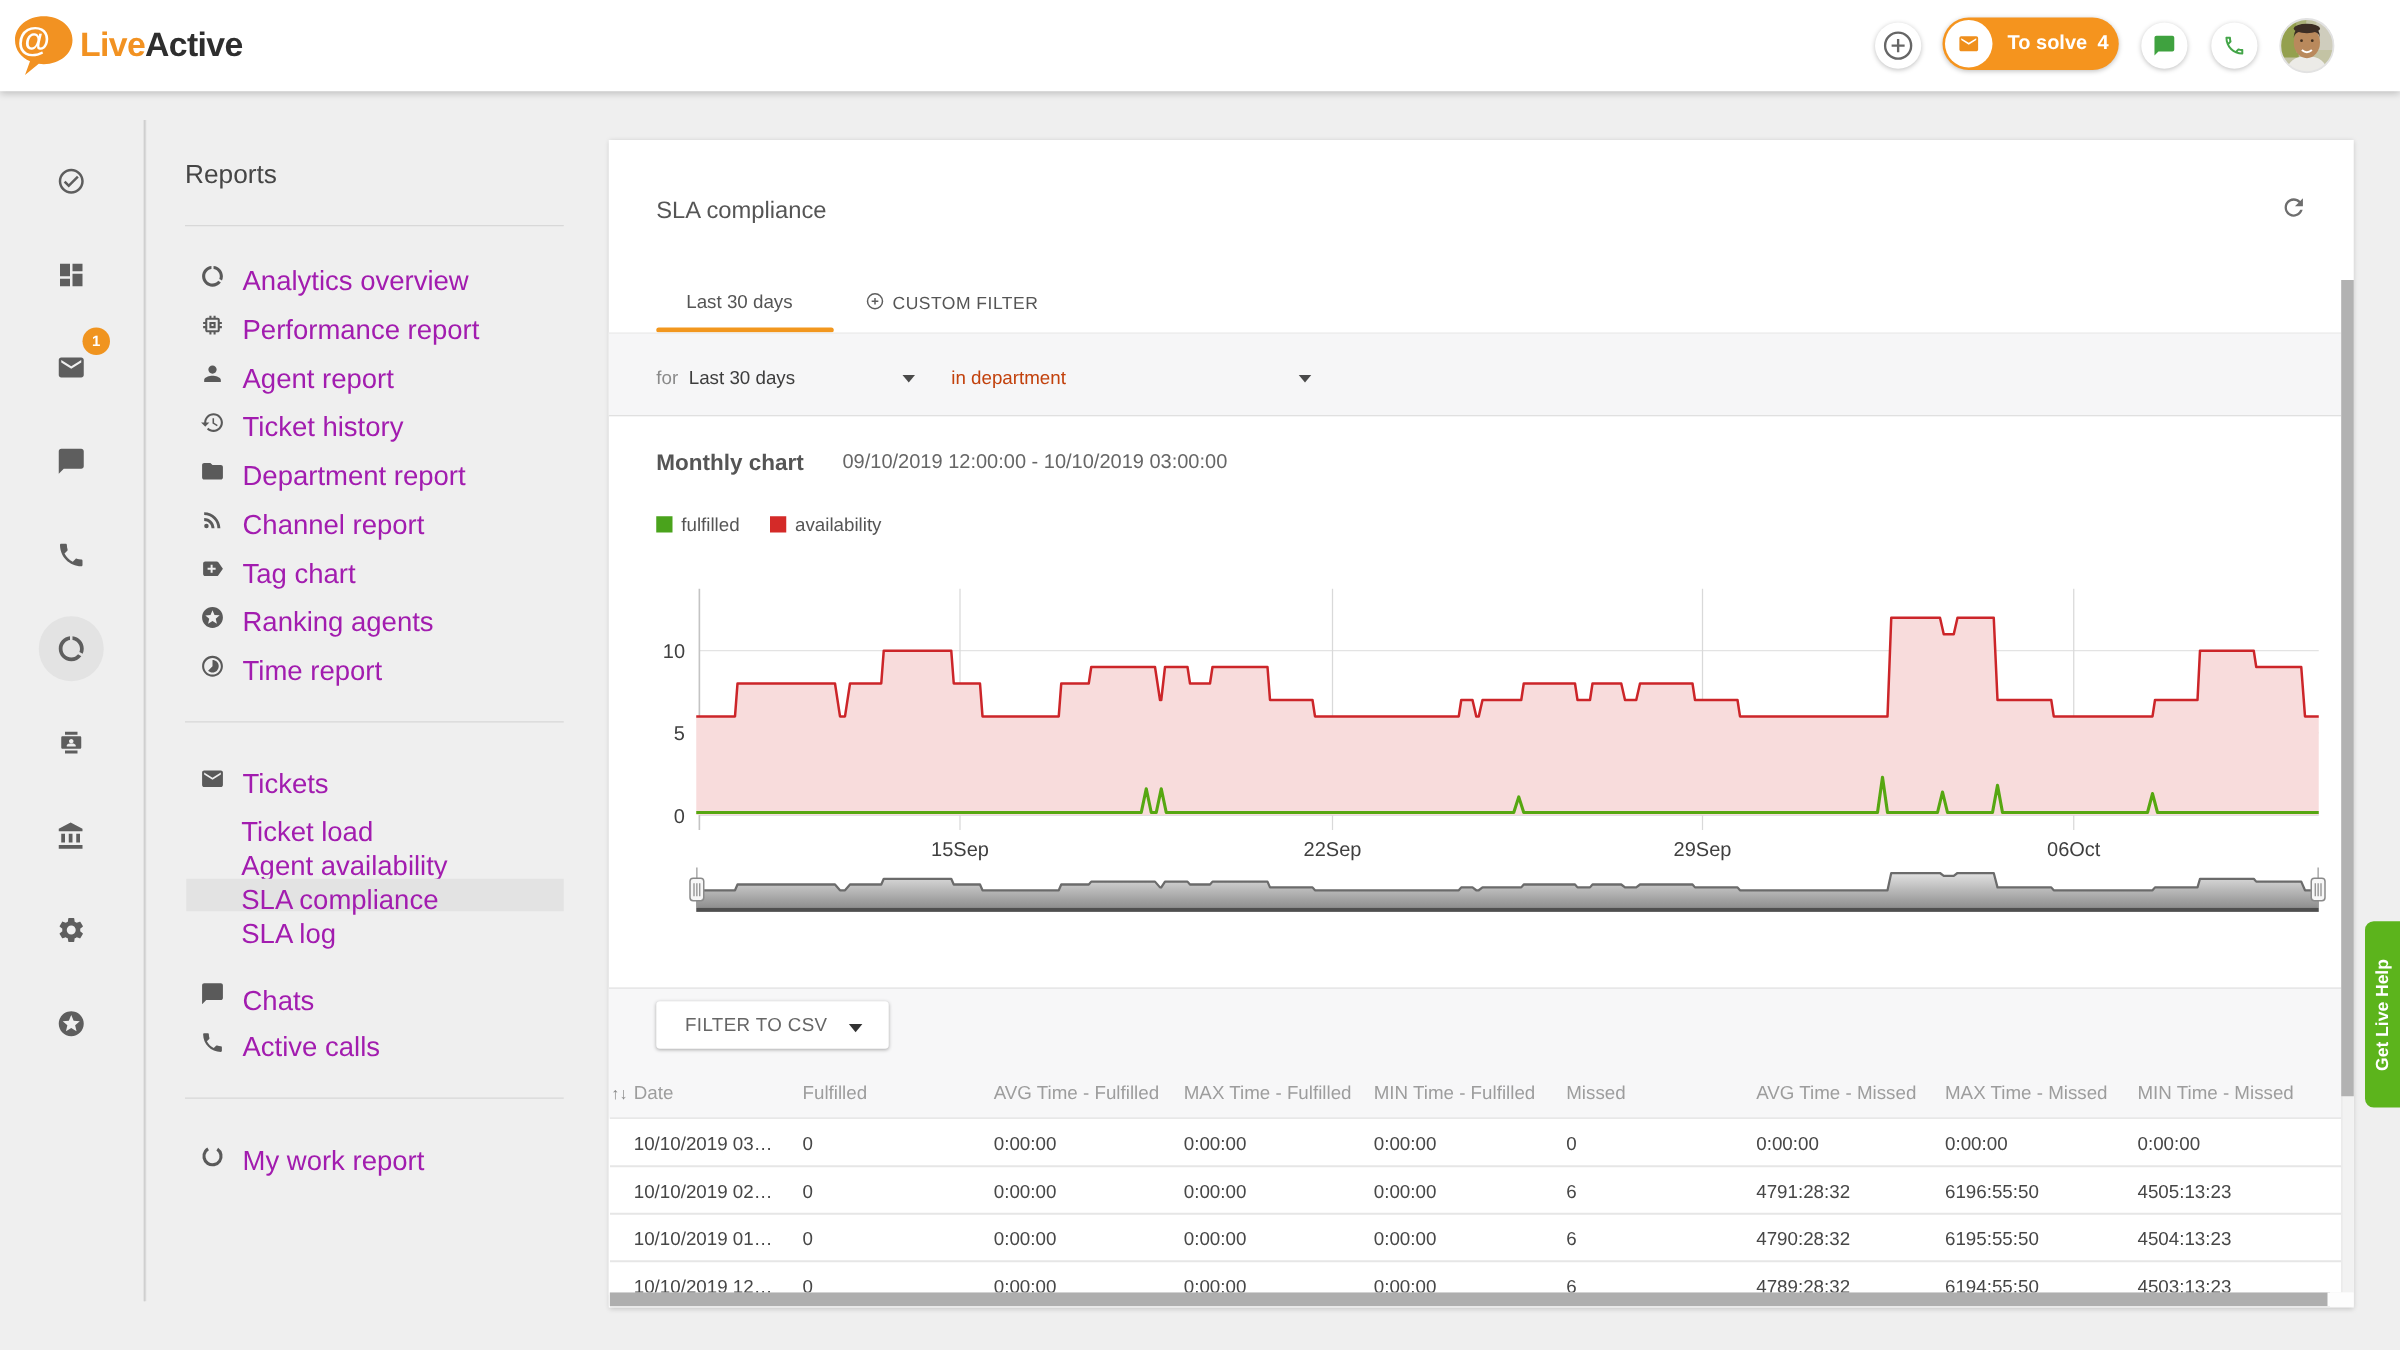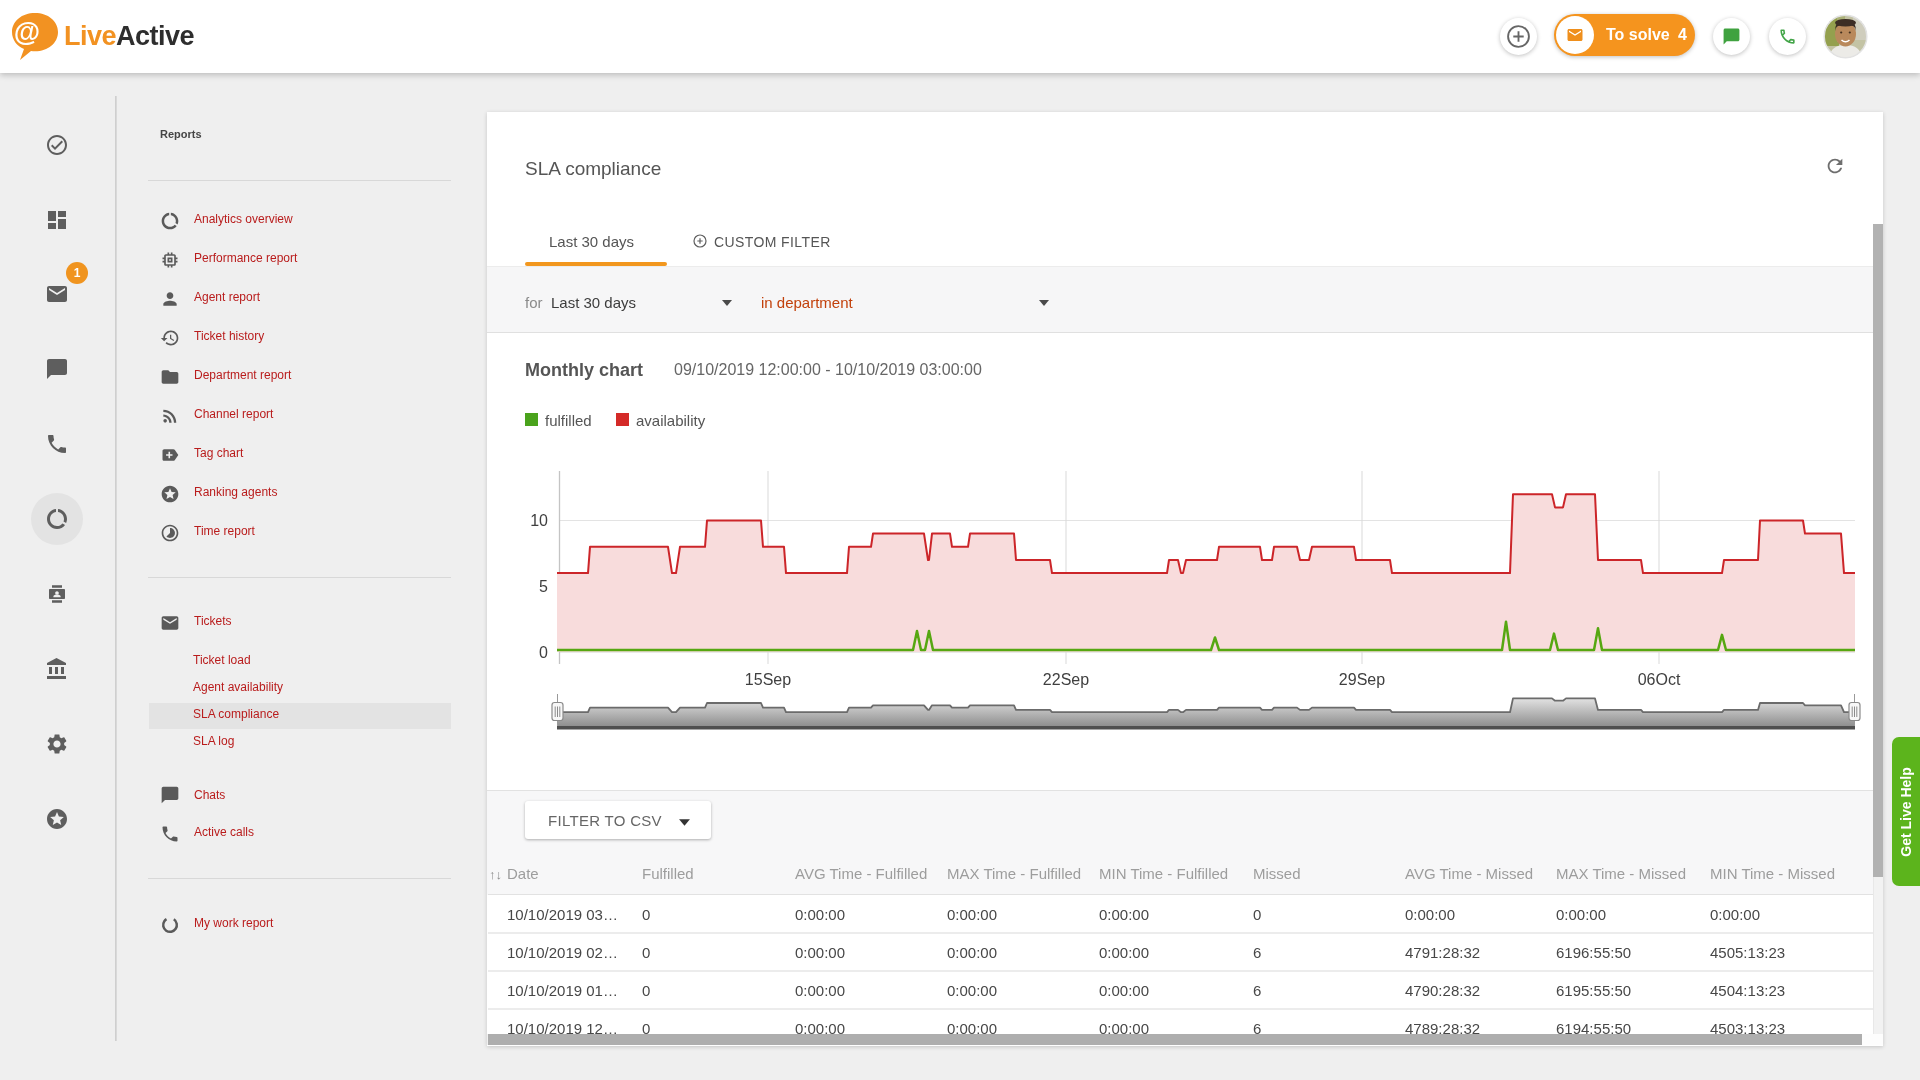--- a/index.html
+++ b/index.html
@@ -2,21 +2,21 @@
 <html><head><meta charset="utf-8">
 <style>
 *{margin:0;padding:0;box-sizing:border-box}
 html,body{width:1920px;height:1080px;overflow:hidden;background:#efefef;font-family:"Liberation Sans",sans-serif}
 .abs{position:absolute}
 #header{position:absolute;left:0;top:0;width:1920px;height:73px;background:#fff;box-shadow:0 2px 6px rgba(0,0,0,.22);z-index:30}
 #sidebar-line{position:absolute;left:115px;top:96px;width:2px;height:945px;background:#d9d9d9;border-left:1px solid #cfcfcf;z-index:2}
 #card{position:absolute;left:487px;top:112px;width:1396px;height:934px;background:#fff;box-shadow:0 1px 4px rgba(0,0,0,.18);z-index:5}
 .mi{fill:#5e5e5e}
 .navicon{position:absolute;left:45px;width:24px;height:24px}
-.menuitem{position:absolute;left:194px;font-size:12px;color:#b91c1c;white-space:nowrap}
+.menuitem{position:absolute;left:194px;font-size:22px;color:#a21caf;white-space:nowrap}
 .menuicon{position:absolute;left:160px;width:20px;height:20px}
 .menuicon .mi{fill:#5a5a5a}
 .hdr-circle{position:absolute;width:37px;height:37px;border-radius:50%;background:#fff;box-shadow:0 1px 4px rgba(0,0,0,.25)}
 </style></head>
 <body>
 
 <div id="header">
   <svg class="abs" style="left:7px;top:10px" width="55" height="56" viewBox="0 0 55 56">
     <path d="M28 3 C15 3 5 11 5 22 C5 30 10 36 17 39 L13 50 L24 41 C25.3 41.2 26.6 41.3 28 41.3 C41 41.3 51 33 51 22 C51 11 41 3 28 3 Z" fill="#f29222"></path>
     <text x="20" y="31" font-size="27" font-weight="bold" fill="#fff" text-anchor="middle" font-family="Liberation Sans">@</text>
@@ -97,21 +97,21 @@
 <svg class="navicon" style="top:657px" viewBox="0 0 24 24">
     <path class="mi" d="M4 10v7h3v-7H4zm6 0v7h3v-7h-3zM2 22h19v-3H2v3zm14-12v7h3v-7h-3zm-4.5-9L2 6v2h19V6l-9.5-5z"></path>
   </svg>
 <svg class="navicon" style="top:732px" viewBox="0 0 24 24">
     <path class="mi" d="M19.14 12.94c.04-.3.06-.61.06-.94 0-.32-.02-.64-.07-.94l2.03-1.58c.18-.14.23-.41.12-.61l-1.92-3.32c-.12-.22-.37-.29-.59-.22l-2.39.96c-.5-.38-1.03-.7-1.62-.94l-.36-2.54c-.04-.24-.24-.41-.48-.41h-3.84c-.24 0-.43.17-.47.41l-.36 2.54c-.59.24-1.13.57-1.62.94l-2.39-.96c-.22-.08-.47 0-.59.22L2.74 8.87c-.12.21-.08.47.12.61l2.03 1.58c-.05.3-.09.63-.09.94s.02.64.07.94l-2.03 1.58c-.18.14-.23.41-.12.61l1.92 3.32c.12.22.37.29.59.22l2.39-.96c.5.38 1.03.7 1.62.94l.36 2.54c.05.24.24.41.48.41h3.84c.24 0 .44-.17.47-.41l.36-2.54c.59-.24 1.13-.56 1.62-.94l2.39.96c.22.08.47 0 .59-.22l1.92-3.32c.12-.22.07-.47-.12-.61l-2.01-1.58zM12 15.6c-1.98 0-3.6-1.62-3.6-3.6s1.62-3.6 3.6-3.6 3.6 1.62 3.6 3.6-1.62 3.6-3.6 3.6z"></path>
   </svg>
 <svg class="navicon" style="top:807px" viewBox="0 0 24 24">
     <path class="mi" d="M11.99 2C6.47 2 2 6.48 2 12s4.47 10 9.99 10C17.52 22 22 17.52 22 12S17.52 2 11.99 2zm4.24 16L12 15.45 7.77 18l1.12-4.81-3.73-3.23 4.92-.42L12 5l1.92 4.53 4.92.42-3.73 3.23L16.23 18z"></path>
   </svg>
 
-<div class="abs" style="left:160px;top:128px;font-size:11px;font-weight:bold;color:#454545">Reports</div>
+<div class="abs" style="left:148px;top:128px;font-size:21px;font-weight:normal;color:#454545">Reports</div>
 <div class="abs" style="left:148px;top:180px;width:303px;height:1px;background:#d8d8d8"></div>
 
 <svg class="menuicon" style="top:211px" viewBox="0 0 24 24">
     <path class="mi" d="M13 2.05v3.03c3.39.49 6 3.39 6 6.92 0 .9-.18 1.75-.48 2.54l2.6 1.53c.56-1.24.88-2.62.88-4.07 0-5.18-3.95-9.45-9-9.95zM12 19c-3.87 0-7-3.13-7-7 0-3.53 2.61-6.43 6-6.92V2.05c-5.06.5-9 4.76-9 9.95 0 5.52 4.47 10 9.99 10 3.31 0 6.24-1.61 8.06-4.09l-2.6-1.53C16.17 17.98 14.21 19 12 19z"></path>
   </svg>
 <div class="menuitem" style="top:212px">Analytics overview</div>
 <svg class="menuicon" style="top:250px" viewBox="0 0 24 24">
     <path class="mi" d="M15 9H9v6h6V9zm-2 4h-2v-2h2v2zm8-2V9h-2V7c0-1.1-.9-2-2-2h-2V3h-2v2h-2V3H9v2H7c-1.1 0-2 .9-2 2v2H3v2h2v2H3v2h2v2c0 1.1.9 2 2 2h2v2h2v-2h2v2h2v-2h2c1.1 0 2-.9 2-2v-2h2v-2h-2v-2h2zm-4 6H7V7h10v10z"></path>
   </svg>
 <div class="menuitem" style="top:251px">Performance report</div>

